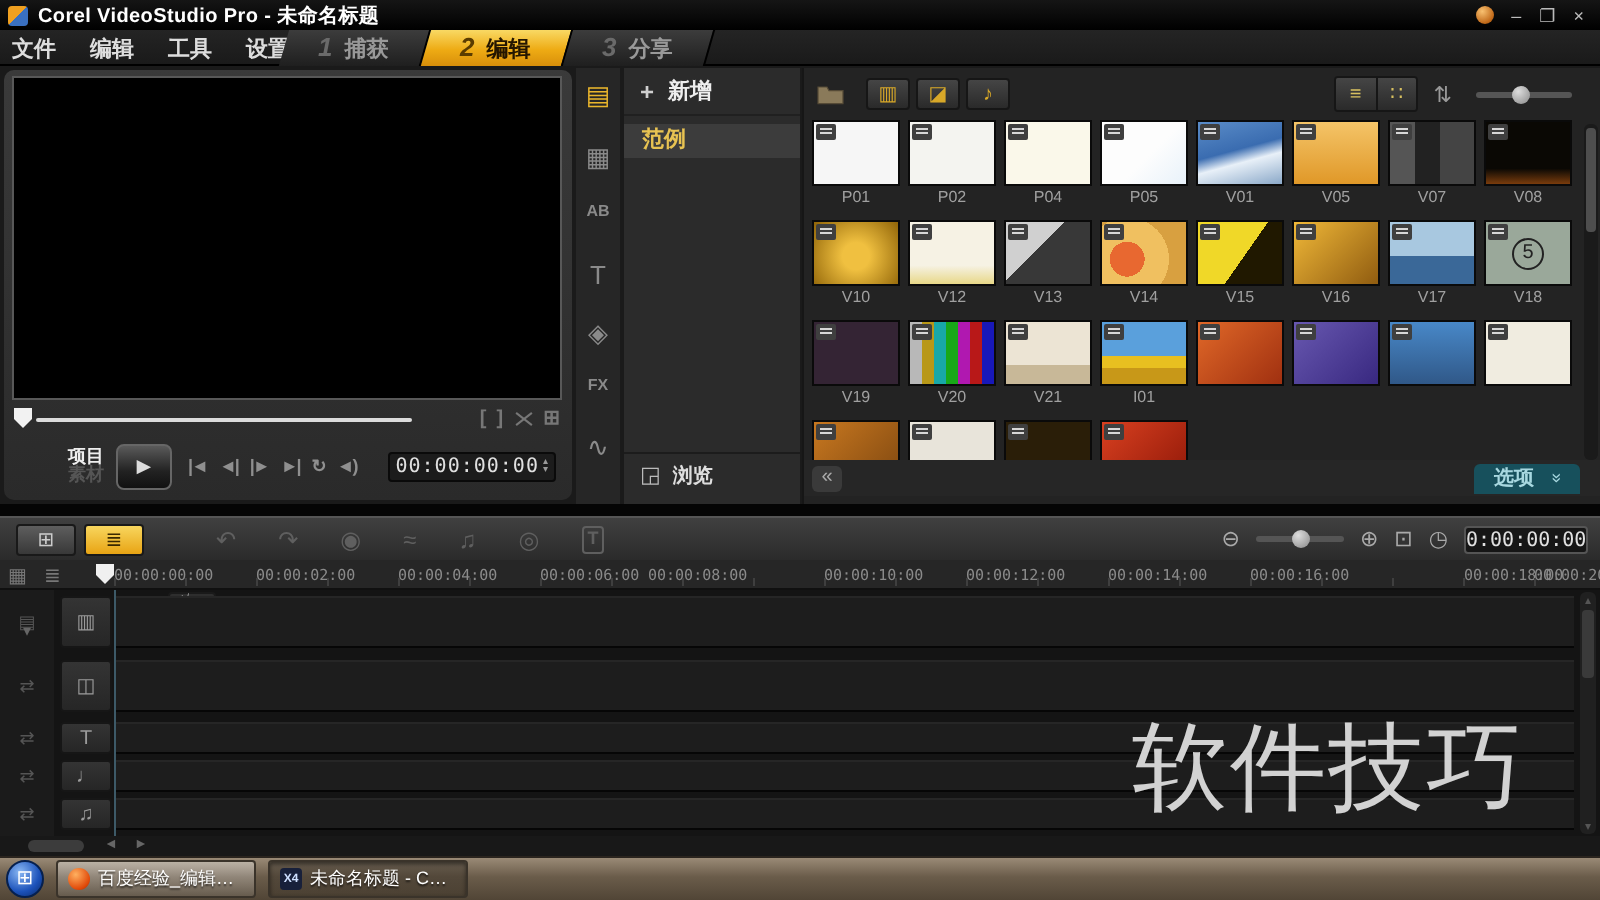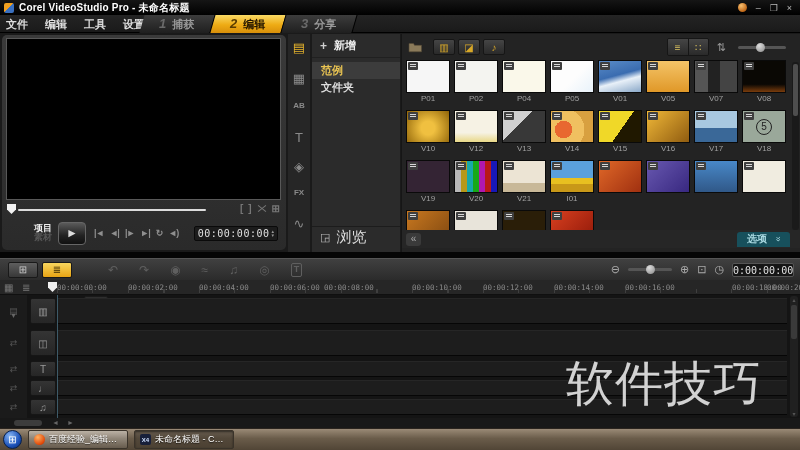--- a/index.html
+++ b/index.html
@@ -79,21 +79,21 @@
   #nav-header { height:24px; display:flex; align-items:center; gap:7px; padding-left:8px;
     border-bottom:1px solid #202020;}
   #nav-plus { font-size:12px; font-weight:bold; color:#cfcfcf;}
   #nav-add { font-size:11px; font-weight:bold; color:#eee;}
   #folders { margin-top:4px;}
   .folder-row { height:17px; line-height:17px; padding-left:9px; font-size:11px; font-weight:bold; color:#ddd;}
   .folder-row.selected { background:#3c3c3c; color:#e8c352;}
   #browse-row { position:absolute; left:0; bottom:4px; width:100%; height:22px;
     border-top:1px solid #1c1c1c; display:flex; align-items:center; gap:6px; padding-left:8px;}
   #browse-icon { font-size:11px; color:#bbb;}
-  #browse-label { font-size:15px; font-weight:normal; color:#ddd;}
+  #browse-label { font-size:10px; font-weight:bold; color:#ddd;}
 
   
   #library { position:absolute; left:401px; top:34px; width:399px; height:218px; background:#232323;
     border-left:1px solid #161616;}
   #lib-toolbar { position:absolute; left:0; top:0; width:100%; height:26px; display:flex; align-items:center;}
   #folder-btn { margin-left:6px; }
   #filters { display:flex; gap:3px; margin-left:10px;}
   .flt-btn { width:22px; height:16px; border-radius:2px; border:1px solid #161616;
     background:linear-gradient(#454545,#2a2a2a); display:flex; align-items:center; justify-content:center;
     font-size:10px; color:#d8a828;}
@@ -298,21 +298,20 @@
     <span class="rail-icon" style="top: 182px;">∿</span>
   </div>
 
 <div id="nav-panel">
   <div id="nav-header">
     <span id="nav-plus">+</span>
     <span id="nav-add">新增</span>
   </div>
   <div id="folders">
       <div class="folder-row selected">范例</div>
-      <div class="folder-row">文件夹</div>
     </div>
   <div id="browse-row">
     <span id="browse-icon">◲</span>
     <span id="browse-label">浏览</span>
   </div>
 </div>
 
 <div id="library">
   <div id="lib-toolbar">
     <svg id="folder-btn" width="15" height="12" viewBox="0 0 15 12">

